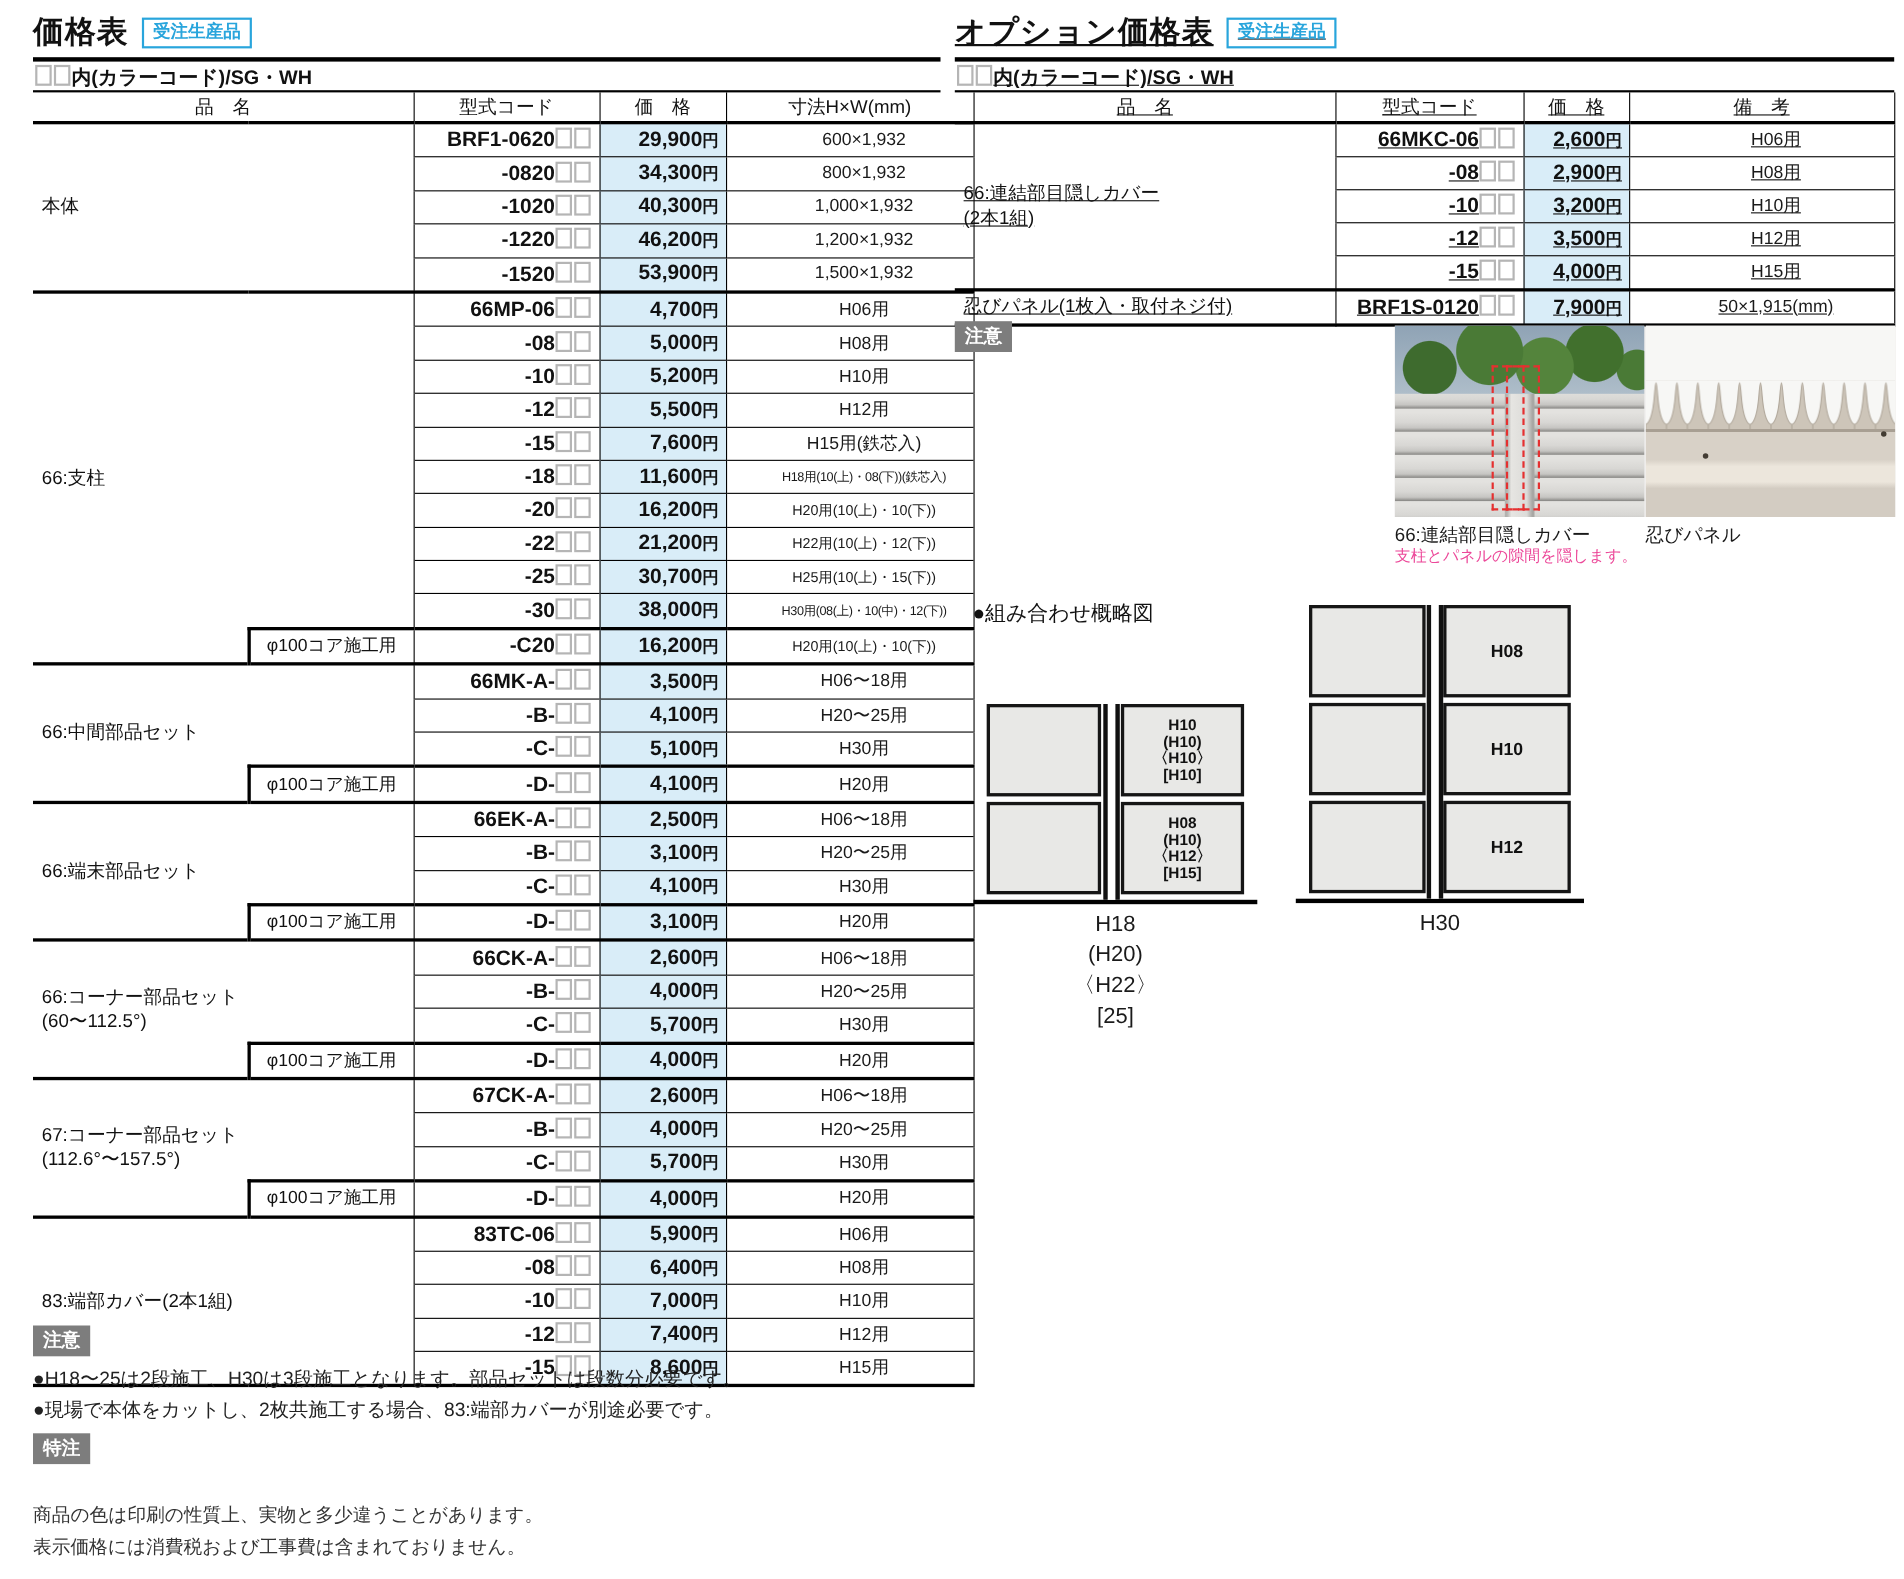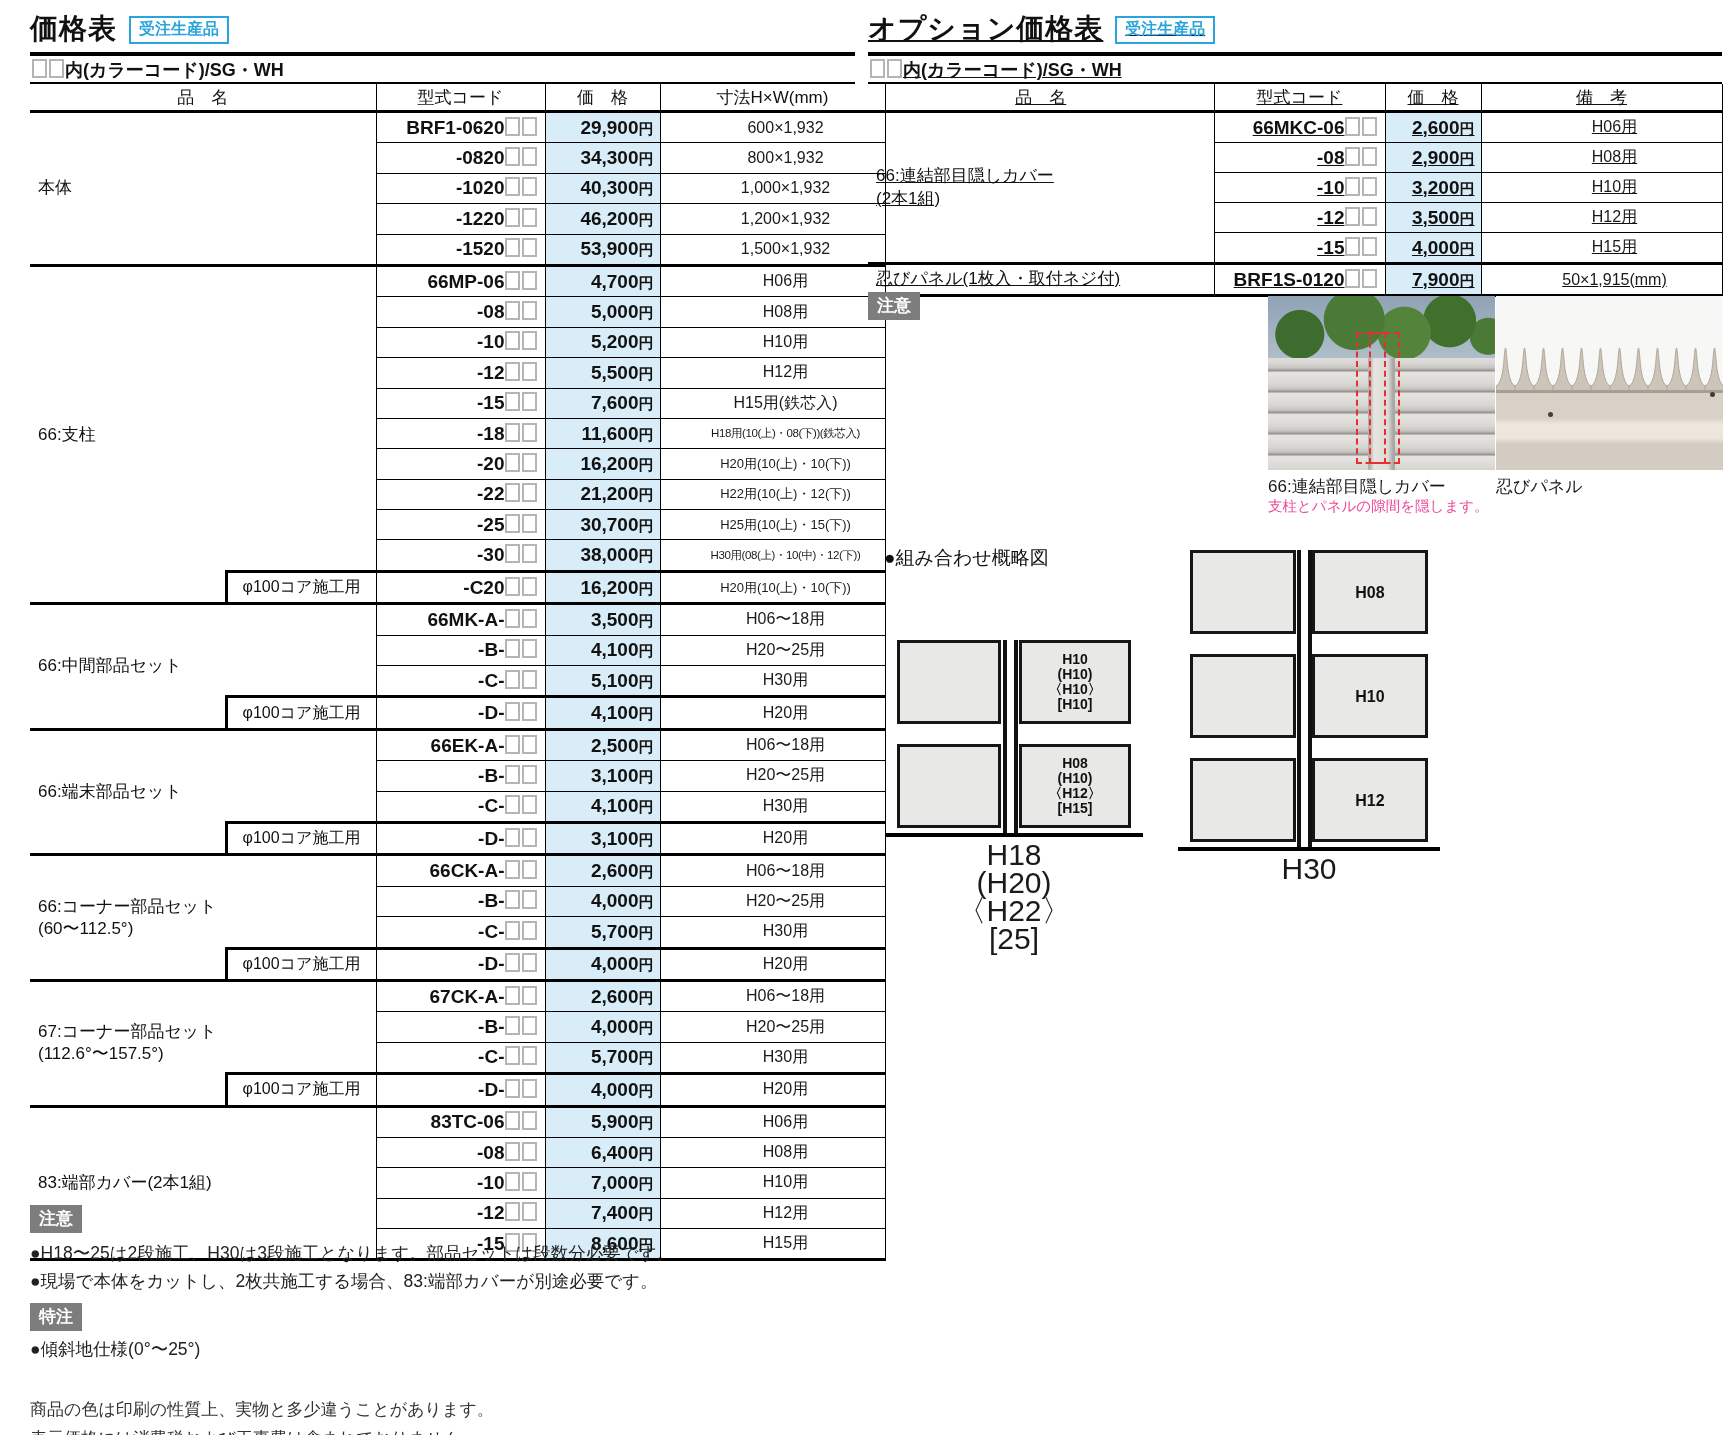--- a/index.html
+++ b/index.html
@@ -65,28 +65,28 @@
   .spanel{position:absolute;left:0;top:94px;right:0;bottom:0;
      background:linear-gradient(180deg,#a89f93 0 3px,#d8d1c7 3px 28px,#ece6dc 34px 48px,#d3ccc2 54px 100%);}
   .screw{position:absolute;width:5px;height:5px;border-radius:50%;background:#433c33;}
   .photo2bg{position:absolute;inset:0;background:#f7f7f5;}
   .cap1{font-size:17px;color:#1a1a1a;margin-top:6px;line-height:21px;}
   .cap2{font-size:14.5px;color:#ec4899;line-height:19px;}
   
   .diag-heading{position:absolute;left:884px;top:545px;font-size:19px;color:#111;}
   .diag{position:absolute;}
   .drow{position:relative;display:flex;justify-content:space-between;}
-  .pcol{display:flex;flex-direction:column;gap:20px;}
+  .pcol{display:flex;flex-direction:column;gap:5px;}
   .panel{background:#e8e8e6;border:3px solid #161616;box-sizing:border-box;
      display:flex;align-items:center;justify-content:center;}
   .plab{font-weight:bold;text-align:center;color:#111;}
   .dpost{align-self:stretch;width:15px;margin-bottom:-5px;box-sizing:border-box;
      border-left:4px solid #111;border-right:4px solid #111;background:#fff;}
   .dbase{height:4px;background:#000;margin-top:5px;}
-  .dlabel{font-size:30px;line-height:28px;text-align:center;margin-top:4px;color:#1a1a1a;}
+  .dlabel{font-size:20px;line-height:28px;text-align:center;margin-top:4px;color:#1a1a1a;}
 </style>
 </head>
 <body>
 
 <div class="section sec-left">
   <div class="title-row">
     <span class="sec-title">価格表</span>
     <span class="badge-blue">受注生産品</span>
   </div>
   <div class="toprule"></div>
@@ -429,23 +429,20 @@
     </div>
 </div>
 
 <div class="left-notes">
   <div><span class="note-badge">注意</span></div>
   <div id="left-caution-lines" style="margin-top:6px;">
       <div class="note-line">●H18〜25は2段施工、H30は3段施工となります。部品セットは段数分必要です。</div>
       <div class="note-line">●現場で本体をカットし、2枚共施工する場合、83:端部カバーが別途必要です。</div>
     </div>
   <div style="margin-top:8px;"><span class="note-badge">特注</span></div>
-  <div id="left-special-lines" style="margin-top:4px;">
-      <div class="note-line">●傾斜地仕様(0°〜25°)</div>
-    </div>
   <div id="left-footer-lines" style="margin-top:32px;">
       <div class="footer-line">商品の色は印刷の性質上、実物と多少違うことがあります。</div>
       <div class="footer-line">表示価格には消費税および工事費は含まれておりません。</div>
     </div>
 </div>
 
 <div class="right-caution">
   <div><span class="note-badge">注意</span></div>
 </div>
 

